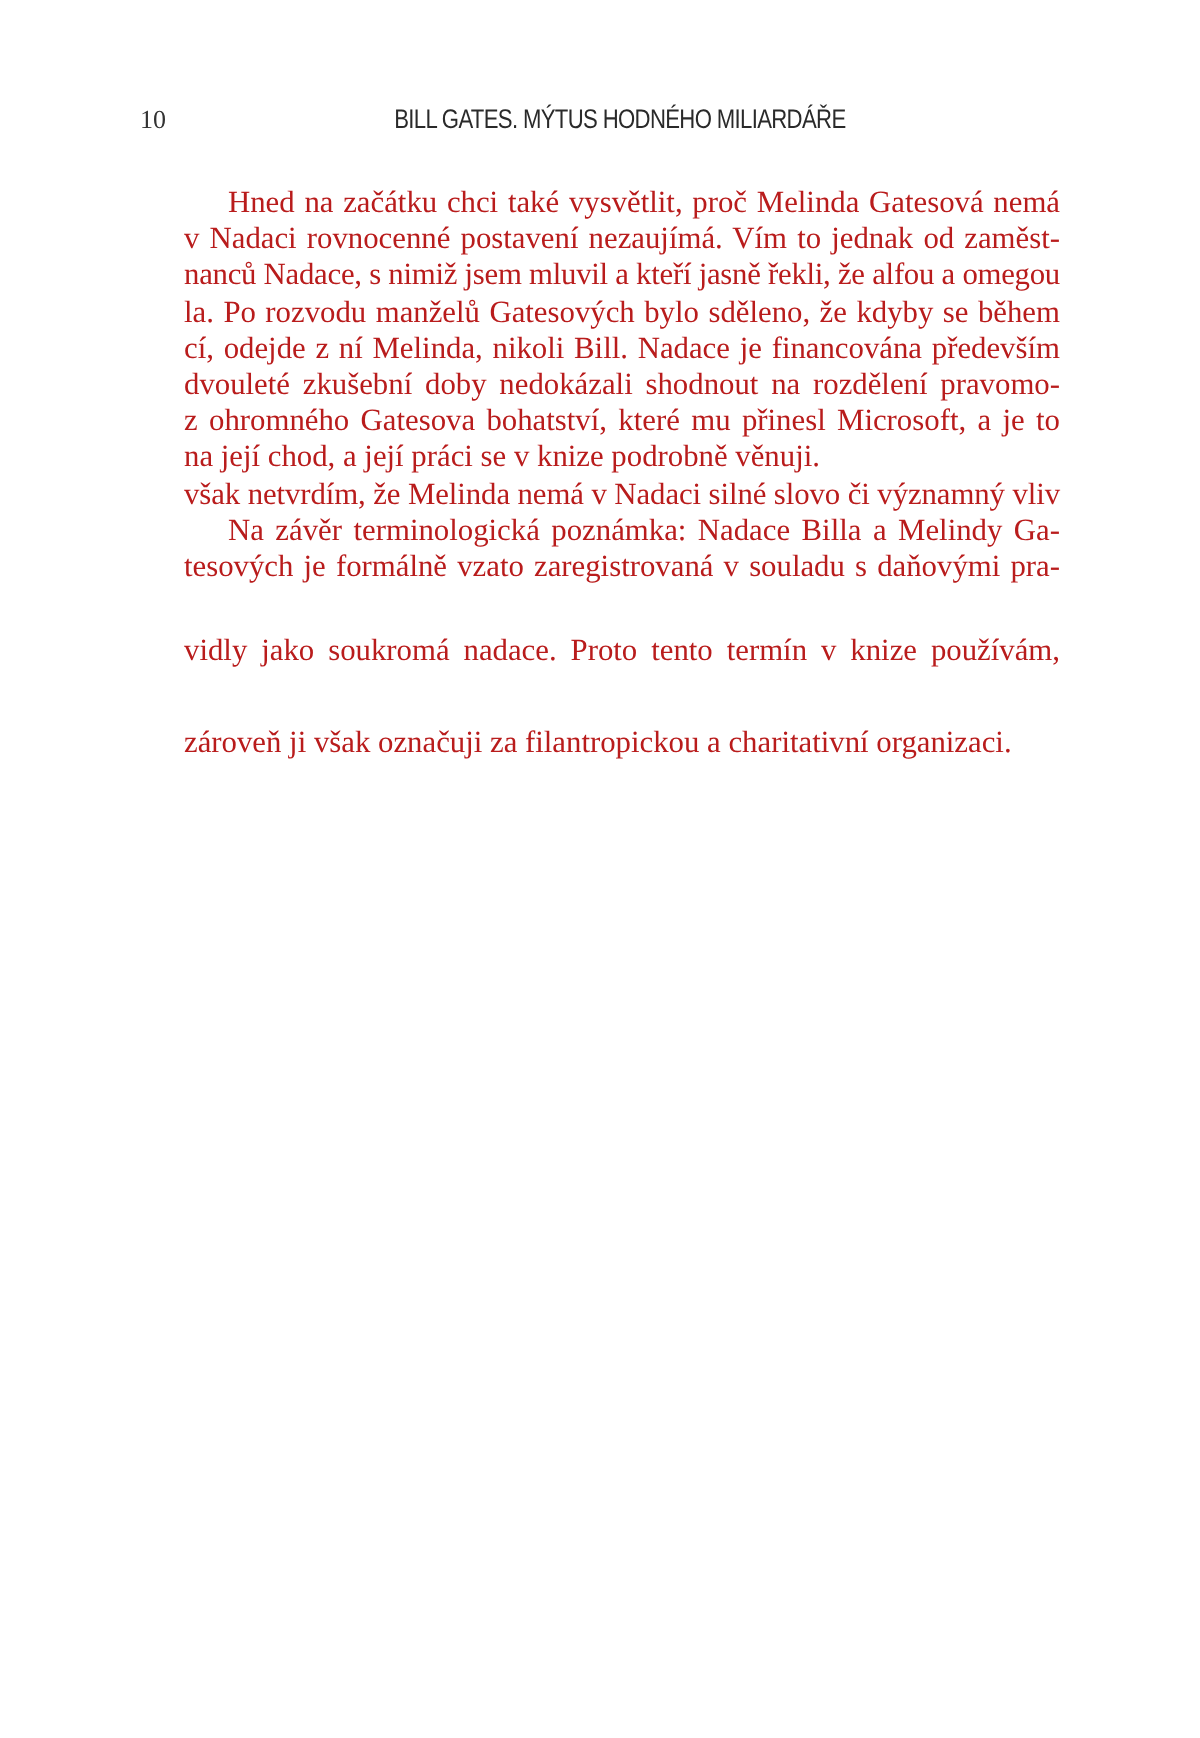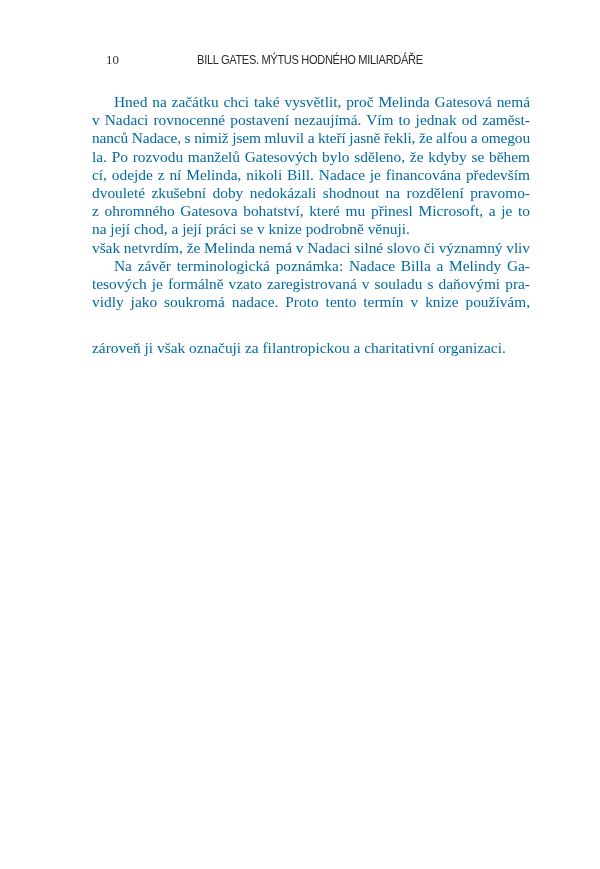--- a/index.html
+++ b/index.html
@@ -22,21 +22,20 @@
       height: 20px;
     }
     .page-number {
       position: absolute;
       left: 0;
       top: 0;
       font-family: "Liberation Serif", "DejaVu Serif", serif;
       font-size: 13px;
       line-height: 20px;
       color: #333;
-      margin-left: 36px;
     }
     .running-title {
       position: absolute;
       left: 0;
       right: 0;
       top: 0;
       text-align: center;
       font-family: "Liberation Sans", "DejaVu Sans", sans-serif;
       font-size: 13.5px;
       line-height: 20px;
@@ -46,21 +45,21 @@
       color: #2a2a2a;
     }
     .body-text {
       position: absolute;
       top: 93px;
       left: 70px;
       width: 460px;
       font-family: "Liberation Serif", "DejaVu Serif", serif;
       font-size: 15.4px;
       line-height: 18.2px;
-      color: #0369a1;
+      color: #b91c1c;
     }
     .para {
       margin: 0;
       text-indent: 22px;
     }
     .line {
       display: block;
       text-align: justify;
       text-align-last: justify;
       white-space: nowrap;
@@ -90,16 +89,16 @@
     <span class="line" style="white-space: normal;">la. Po rozvodu manželů Gatesových bylo sděleno, že kdyby se během</span>
     <span class="line" style="white-space: normal;">cí, odejde z ní Melinda, nikoli Bill. Nadace je financována především</span>
     <span class="line" style="white-space: normal;">dvouleté zkušební doby nedokázali shodnout na rozdělení pravomo-</span>
     <span class="line" style="white-space: normal;">z ohromného Gatesova bohatství, které mu přinesl Microsoft, a je to</span>
     <span class="line last" style="white-space: normal;">na její chod, a její práci se v knize podrobně věnuji.</span>
     <span class="line" style="white-space: nowrap; letter-spacing: -0.0454963px; text-align-last: left;">však netvrdím, že Melinda nemá v Nadaci silné slovo či významný vliv</span>
   </div>
   <div class="para">
     <span class="line indent" style="white-space: normal;">Na závěr terminologická poznámka: Nadace Billa a Melindy Ga-</span>
     <span class="line" style="white-space: normal;">tesových je formálně vzato zaregistrovaná v souladu s daňovými pra-</span>
-    <span class="line" style="white-space: normal;">vidly jako soukromá nadace. Proto tento termín v knize používám,</span>
+    <span class="line" style="white-space: normal; margin-top: 24px;">vidly jako soukromá nadace. Proto tento termín v knize používám,</span>
     <span class="line last" style="white-space: normal; margin-top: 28px;">zároveň ji však označuji za filantropickou a charitativní organizaci.</span>
   </div>
 </div>
 
 </body></html>

